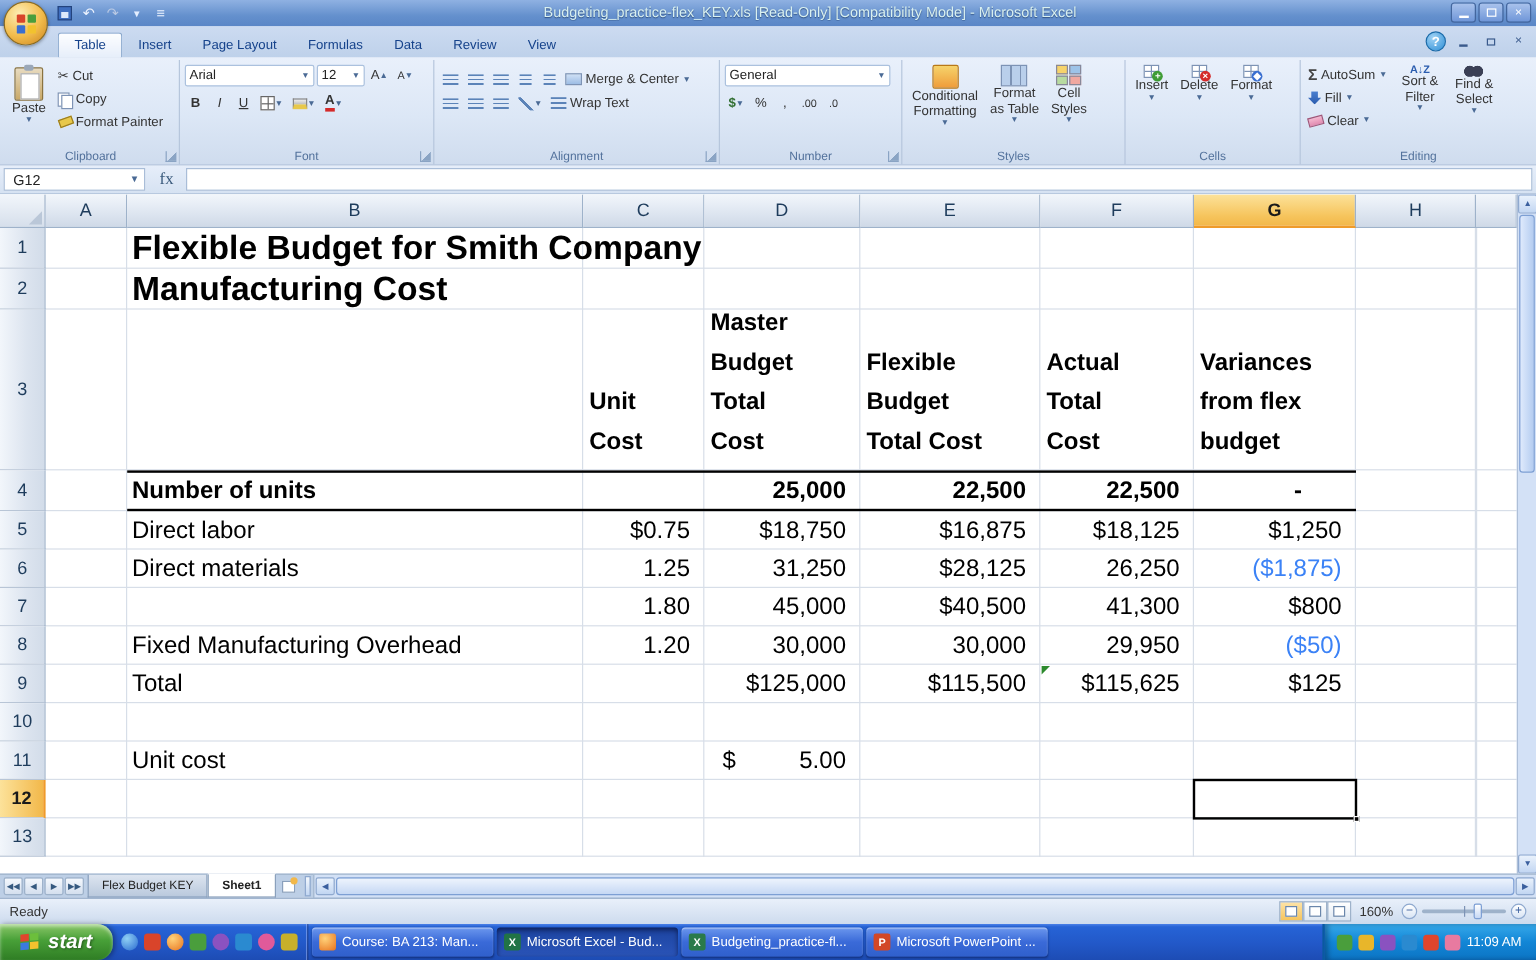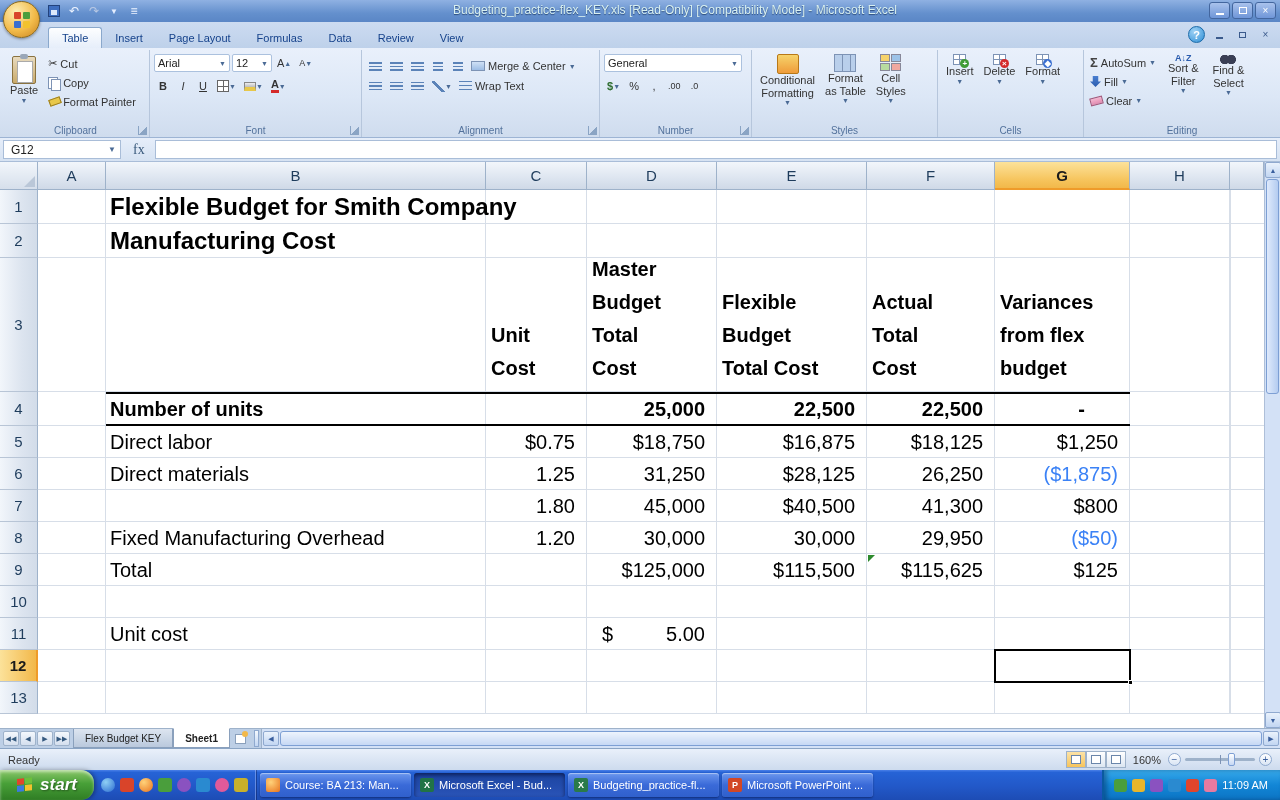--- a/index.html
+++ b/index.html
@@ -107,21 +107,21 @@
 .hlines div{border-bottom:1px solid #d7dee8;width:100%}
 .h34{height:34px}.h134{height:134px}.h32{height:32px}
 .row-hdrs{position:absolute;left:0;top:0;width:38px}
 .row-h{display:flex;align-items:center;justify-content:center;font-size:15px;color:#1e3c5c;background:linear-gradient(to right,#f2f6fb,#dce4ef 60%,#d2dce9);border-right:1px solid #9eb2ca;border-bottom:1px solid #b8c5d6}
 .row-h.sel{background:linear-gradient(to right,#fce29a,#f2b84a);border-right:2px solid #ef9b2a;font-weight:bold;color:#1a1a1a}
 .cells{position:absolute;left:38px;top:0;width:1226px;height:524px;display:grid;grid-template-columns:68px 380px 101px 130px 150px 128px 135px 100px 34px;grid-template-rows:34px 34px 134px 34px repeat(9,32px);font-size:20px;color:#000}
 .cell{display:flex;align-items:center;white-space:nowrap;overflow:visible;position:relative}
 .lbl{padding-left:4px}
 .num{justify-content:flex-end;padding-right:12px}
 .hdr{align-items:flex-end;white-space:pre-line;font-weight:bold;line-height:33px;padding:0 0 7px 5px}
-.big-title{font-weight:bold;font-size:24px;padding-left:4px}
+.big-title{font-weight:bold;font-size:28px;padding-left:4px}
 .bold{font-weight:bold}
 .red{color:#3b82f6}
 .dashpad{padding-right:45px}
 .acct{justify-content:space-between;padding:0 12px 0 15px}
 .green-tri{position:absolute;left:1px;top:1px;width:0;height:0;border-top:7px solid #2d8a2d;border-right:7px solid transparent}
 .tbl-border{position:absolute;left:106px;top:202px;width:1024px;height:34px;border-top:2px solid #000;border-bottom:2px solid #000;pointer-events:none}
 .selection{position:absolute;left:994px;top:459px;width:137px;height:34px;border:2px solid #000}
 .fill-handle{position:absolute;right:-4px;bottom:-4px;width:5px;height:5px;background:#000;border:1px solid #fff}
 
 
@@ -258,21 +258,21 @@
             <span>Format Painter</span>
           </div>
       </div>
       <div class="rgroup-label">Clipboard</div>
       <div class="launcher"></div>
     </div>
 
     <div class="rgroup" style="width:212px">
       <div class="rcol" style="width:100%;padding-top:2px">
         <div class="rrow">
-          <div class="combo" style="width:76px">
+          <div class="combo" style="width:108px">
               <span>Arial</span>
               <span class="dd">▼</span>
             </div>
           <div class="combo" style="width:40px">
               <span>12</span>
               <span class="dd">▼</span>
             </div>
           <div class="sq-btn">
               <span>A</span>
               <span class="dd">▲</span>

